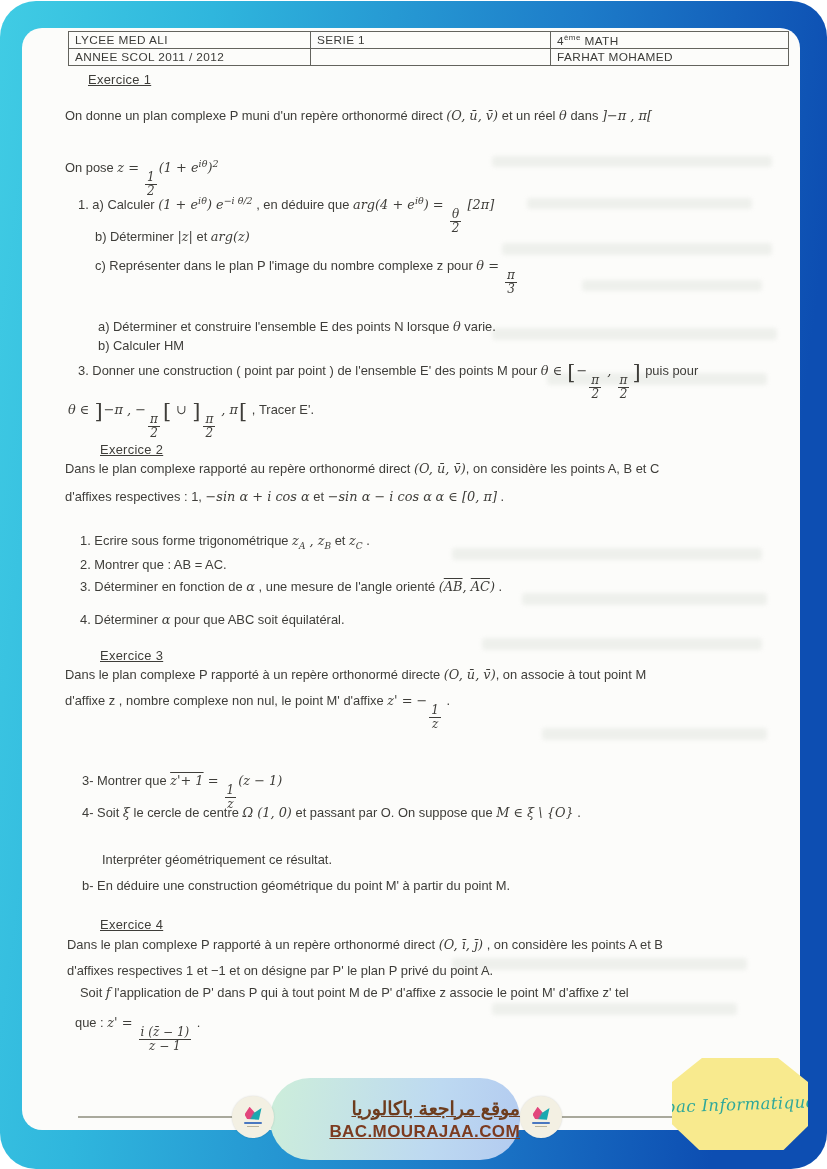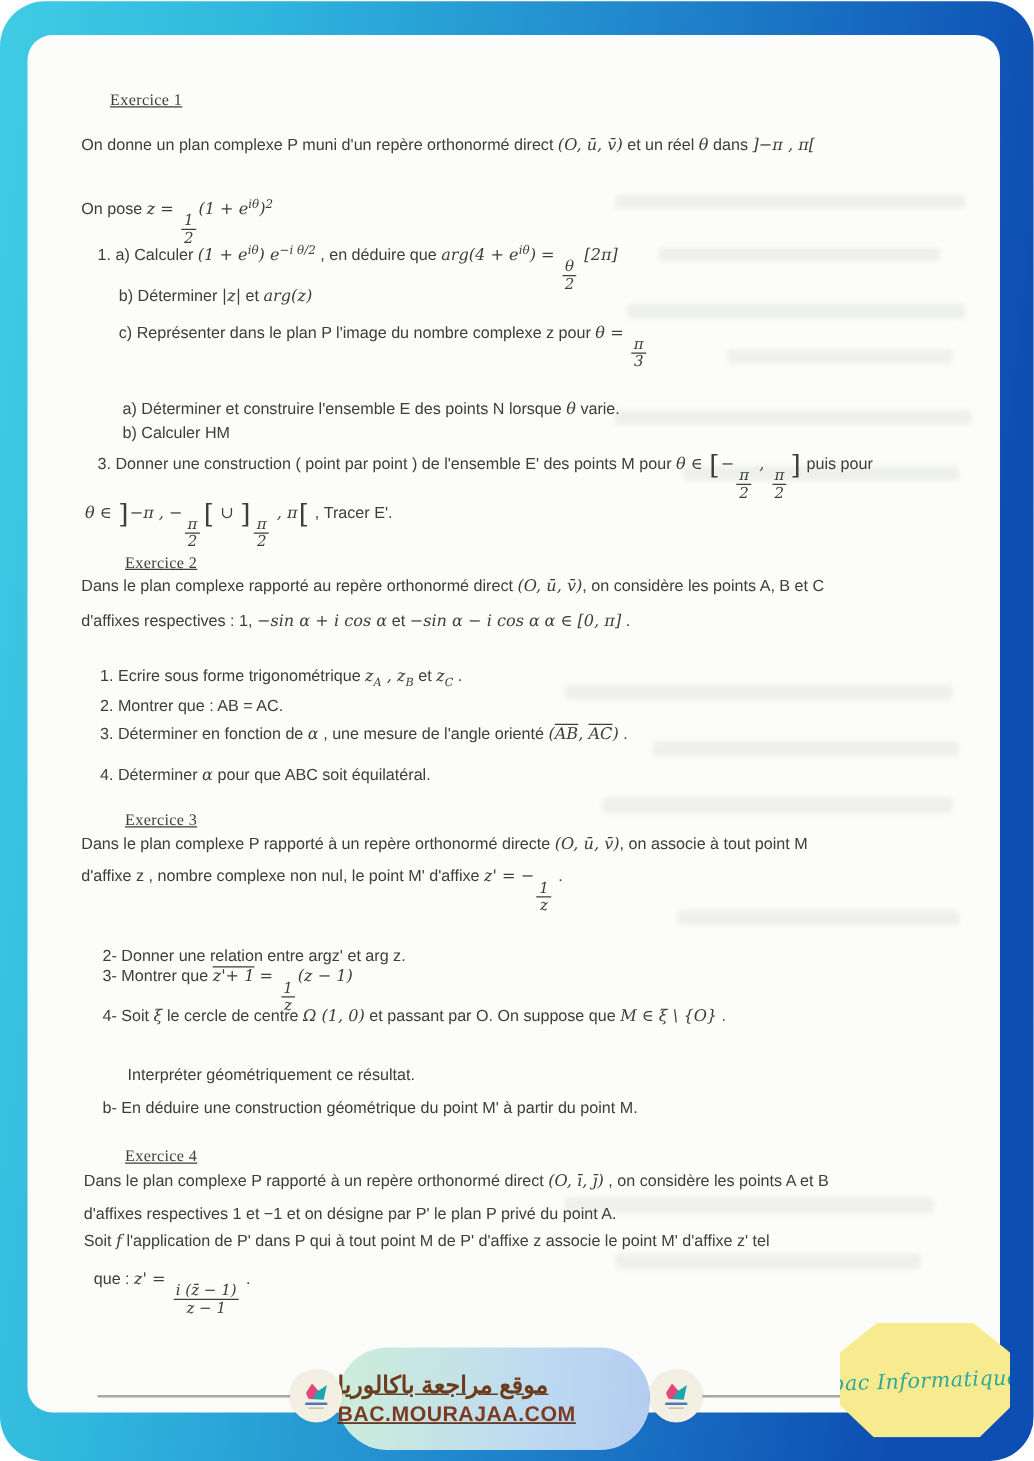--- a/index.html
+++ b/index.html
@@ -17,40 +17,40 @@
   }
   
   table.hdr{position:absolute;left:46px;top:3px;width:720px;border-collapse:collapse;table-layout:fixed;}
   table.hdr td{
     border:1px solid #63635d;font-size:11.8px;color:#3b3b38;padding:0 6px;
     height:16px;letter-spacing:.4px;white-space:nowrap;overflow:hidden;
   }
   table.hdr td sup{font-size:8px;}
   
   .ln{position:absolute;left:43px;font-size:12.9px;color:#3e3d39;line-height:20px;white-space:nowrap;}
-  .hd{text-decoration:underline;letter-spacing:.3px;font-family:Liberation Serif, serif;}
+  .hd{text-decoration:underline;letter-spacing:.3px;}
   .m{font-family:"DejaVu Serif",serif;font-style:italic;}
   sup{font-size:9.5px;}
   sub{font-size:9px;}
   .frac{
     display:inline-flex;flex-direction:column;align-items:center;vertical-align:-9px;
     line-height:1.05;font-family:"DejaVu Serif",serif;font-style:italic;font-size:12px;margin:0 2px;
   }
   .frac .num{border-bottom:1px solid #3e3d39;padding:0 2px;}
   .frac .den{padding:0 2px;}
   .ov{text-decoration:overline;}
   .bigbr{font-family:"DejaVu Serif",serif;font-size:21px;font-style:normal;vertical-align:-4px;line-height:0;padding:0 1px;}
   
   .ghost{position:absolute;background:rgba(148,162,147,.13);filter:blur(2px);border-radius:3px;}
   
   .rule{position:absolute;left:78px;top:1116px;width:666px;height:1.5px;background:#8e8e7c;opacity:.75;}
   .badge{
     position:absolute;left:270px;top:1078px;width:250px;height:82px;border-radius:40px;
     background:linear-gradient(100deg,#cdeeda 0%,#bdd9f1 65%,#b3cbf0 100%);
-    display:flex;flex-direction:column;align-items:flex-start;justify-content:center;gap:2px;z-index:6;text-decoration:underline;
+    display:flex;flex-direction:column;align-items:flex-end;justify-content:center;gap:2px;z-index:6;
   }
   .badge .ar{font-size:19px;font-weight:bold;color:#6d3c1d;text-decoration:underline;direction:rtl;}
   .badge .site{font-size:17px;font-weight:bold;color:#7c3b20;text-decoration:underline;letter-spacing:.4px;}
   .logo{
     position:absolute;width:42px;height:42px;border-radius:50%;background:#f3f0e3;z-index:7;
     display:flex;flex-direction:column;align-items:center;justify-content:center;
     box-shadow:0 0 2px rgba(0,0,0,.15);
   }
   .logo .mark{width:17px;height:13px;background:linear-gradient(120deg,#e2467c 45%,#19a8b0 55%);
     clip-path:polygon(0 60%,30% 0,60% 45%,100% 10%,85% 100%,15% 95%);}
@@ -66,20 +66,39 @@
     transform:rotate(-2deg);letter-spacing:.4px;white-space:nowrap;
   }
 </style>
 </head>
 <body>
 
 <div class="frame"></div>
 
 <div class="page">
 
+  <table class="hdr">
+    <colgroup>
+        <col style="width:242px">
+        <col style="width:240px">
+        <col style="width:238px">
+      </colgroup>
+    <tbody>
+        <tr>
+      <td>LYCEE MED ALI</td>
+      <td>SERIE 1</td>
+      <td>4<sup>ème</sup> MATH</td>
+    </tr>
+    <tr>
+      <td>ANNEE  SCOL 2011 / 2012</td>
+      <td></td>
+      <td>FARHAT  MOHAMED</td>
+    </tr>
+  </tbody>
+    </table>
 
   <div class="ghost" style="left:470px;top:128px;width:280px;height:11px"></div>
   <div class="ghost" style="left:505px;top:170px;width:225px;height:11px"></div>
   <div class="ghost" style="left:480px;top:215px;width:270px;height:12px"></div>
   <div class="ghost" style="left:560px;top:252px;width:180px;height:11px"></div>
   <div class="ghost" style="left:470px;top:300px;width:285px;height:12px"></div>
   <div class="ghost" style="left:525px;top:345px;width:220px;height:12px"></div>
   <div class="ghost" style="left:430px;top:520px;width:310px;height:12px"></div>
   <div class="ghost" style="left:500px;top:565px;width:245px;height:12px"></div>
   <div class="ghost" style="left:460px;top:610px;width:280px;height:12px"></div>
@@ -126,33 +145,32 @@
   <div class="ln" style="top:527px;left:58px">2.   Montrer que : AB = AC.</div>
   <div class="ln" style="top:549px;left:58px">3.   Déterminer en fonction de  <span class="m">α</span> , une mesure de l'angle orienté  <span class="m">(</span><span class="m ov">AB</span><span class="m">, </span><span class="m ov">AC</span><span class="m">)</span> .</div>
   <div class="ln" style="top:582px;left:58px">4.   Déterminer  <span class="m">α</span>  pour que ABC soit équilatéral.</div>
 
   <div class="ln hd" style="top:618px;left:78px">Exercice 3</div>
   <div class="ln" style="top:637px">Dans le plan complexe P rapporté à un repère orthonormé directe <span class="m">(O, ū, v̄)</span>, on associe à tout point M</div>
   <div class="ln" style="top:663px">d'affixe z , nombre complexe non nul, le point M' d'affixe  <span class="m">z' = −</span><span class="frac">
         <span class="num">1</span>
         <span class="den">z</span>
       </span> .</div>
-  <div class="ln" style="top:727px;left:60px">2-   Donner une relation entre argz' et arg z.</div>
   <div class="ln" style="top:743px;left:60px">3-   Montrer que  <span class="m ov">z'+ 1</span><span class="m"> = </span><span class="frac">
         <span class="num">1</span>
         <span class="den">z</span>
       </span><span class="m">(z − 1)</span></div>
   <div class="ln" style="top:775px;left:60px">4-   Soit  <span class="m">ξ</span>  le cercle de centre  <span class="m">Ω (1, 0)</span>  et passant par O. On suppose que  <span class="m">M ∈ ξ \ {O}</span> .</div>
   <div class="ln" style="top:848px;left:60px">b-   En déduire une construction géométrique du point M' à partir du point M.</div>
   <div class="ln" style="top:822px;left:80px">Interpréter géométriquement ce résultat.</div>
 
   <div class="ln hd" style="top:887px;left:78px">Exercice 4</div>
   <div class="ln" style="top:907px;left:45px">Dans le plan complexe P rapporté à un repère orthonormé direct <span class="m">(O, ī, j̄)</span> , on considère les points A et B</div>
   <div class="ln" style="top:933px;left:45px">d'affixes respectives 1 et −1 et on désigne par P' le plan P privé du point A.</div>
-  <div class="ln" style="top:955px;left:45px">Soit  <span class="m">f</span>  l'application de P' dans P qui à tout point M de P' d'affixe z associe le point M' d'affixe z' tel</div>
+  <div class="ln" style="top:955px;left:58px">Soit  <span class="m">f</span>  l'application de P' dans P qui à tout point M de P' d'affixe z associe le point M' d'affixe z' tel</div>
   <div class="ln" style="top:985px;left:53px">que :   <span class="m">z' = </span><span class="frac">
         <span class="num">i (z̄ − 1)</span>
         <span class="den">z − 1</span>
       </span> .</div>
 
 </div>
 
 <div class="rule"></div>
 
 <div class="logo" style="left:232px;top:1096px">

